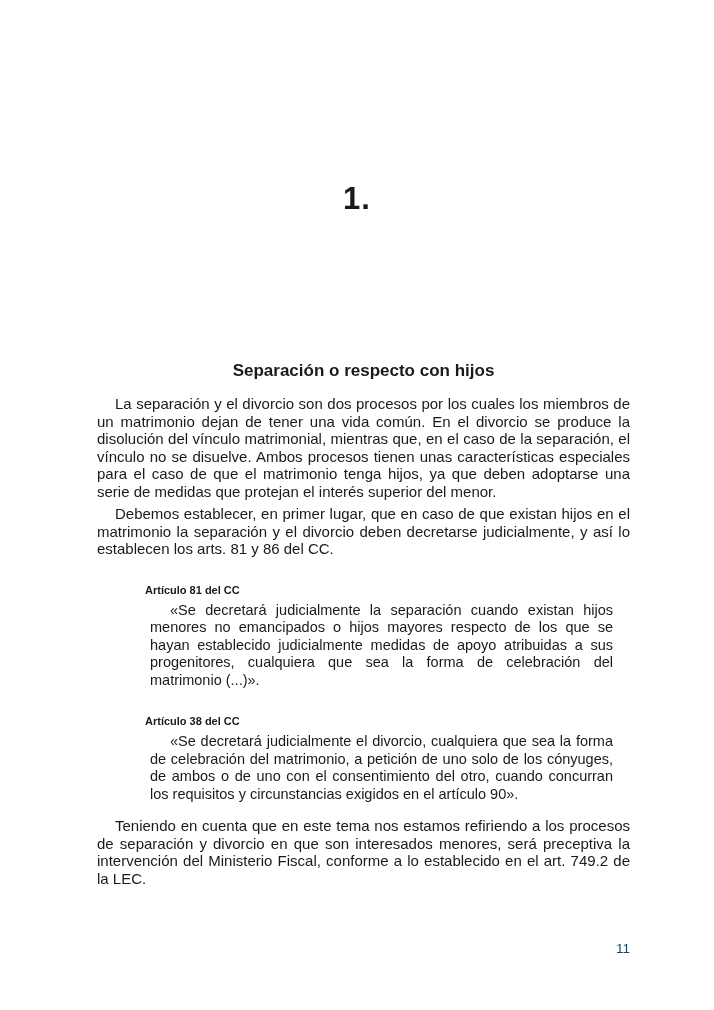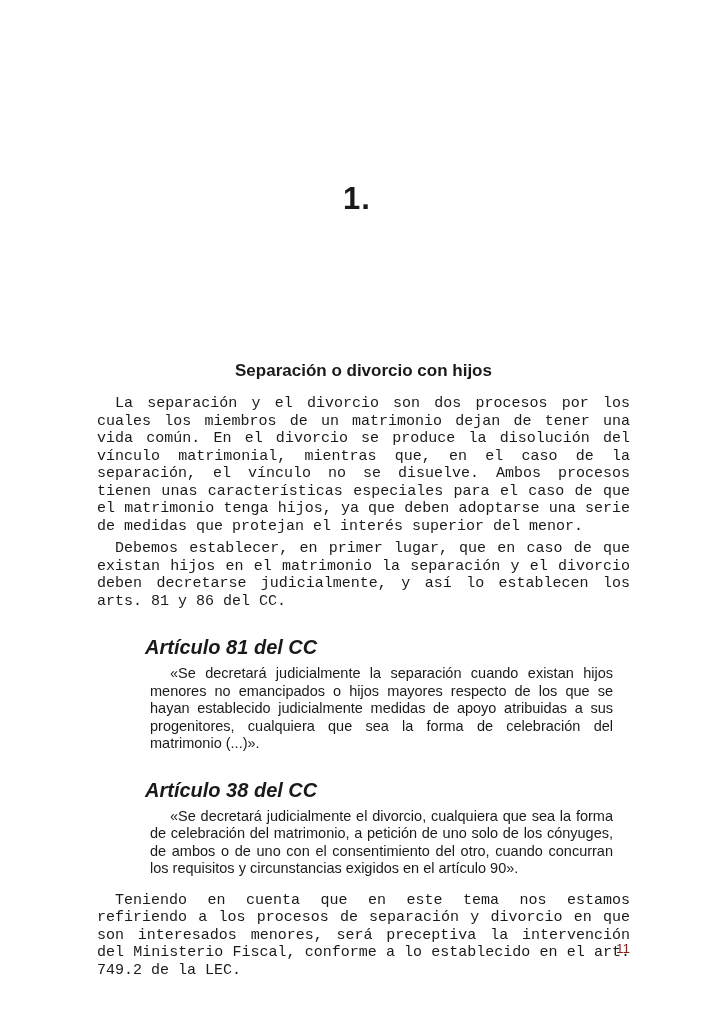--- a/index.html
+++ b/index.html
@@ -39,61 +39,59 @@
     text-align: center;
     font-size: 17px;
     font-weight: bold;
   }
   p.body-para {
     margin-top: 14px;
     font-size: 15px;
     line-height: 17.5px;
     text-align: justify;
     text-indent: 18px;
-    font-family: Liberation Mono, monospace;
   }
   p.body-para + p.body-para {
     margin-top: 5px;
   }
   .article-heading {
     margin: 26px 0 0 48px;
-    font-size: 20px;
+    font-size: 11px;
     font-weight: bold;
-    font-style: italic;
   }
   .article-quote {
     margin: 6px 17px 0 53px;
     font-size: 14.5px;
     line-height: 17.5px;
     text-align: justify;
     text-indent: 20px;
   }
   .closing-para {
     margin-top: 9px;
   }
   .page-number {
     position: absolute;
     top: 941px;
     right: 84px;
     font-size: 13.5px;
-    color: #7f1d1d;
+    color: #0c4a6e;
   }
 </style>
 </head>
 <body>
 
 <div class="page">
 
   <header class="title-block">
     <div class="chapter-number">1.</div>
   </header>
 
   <main class="content">
 
-    <h2 class="section-heading">Separación o divorcio con hijos</h2>
+    <h2 class="section-heading">Separación o respecto con hijos</h2>
 
     <p class="body-para">La separación y el divorcio son dos procesos por los cuales los miembros de un matrimonio dejan de tener una vida común. En el divorcio se produce la disolución del vínculo matrimonial, mientras que, en el caso de la separación, el vínculo no se disuelve. Ambos procesos tienen unas características especiales para el caso de que el matrimonio tenga hijos, ya que deben adoptarse una serie de medidas que protejan el interés superior del menor.</p>
 
     <p class="body-para">Debemos establecer, en primer lugar, que en caso de que existan hijos en el matrimonio la separación y el divorcio deben decretarse judicialmente, y así lo establecen los arts. 81 y 86 del CC.</p>
 
     <section>
       <h3 class="article-heading">Artículo 81 del CC</h3>
       <p class="article-quote">«Se decretará judicialmente la separación cuando existan hijos menores no emancipados o hijos mayores respecto de los que se hayan establecido judicialmente medidas de apoyo atribuidas a sus progenitores, cualquiera que sea la forma de celebración del matrimonio (...)».</p>
     </section>
 

